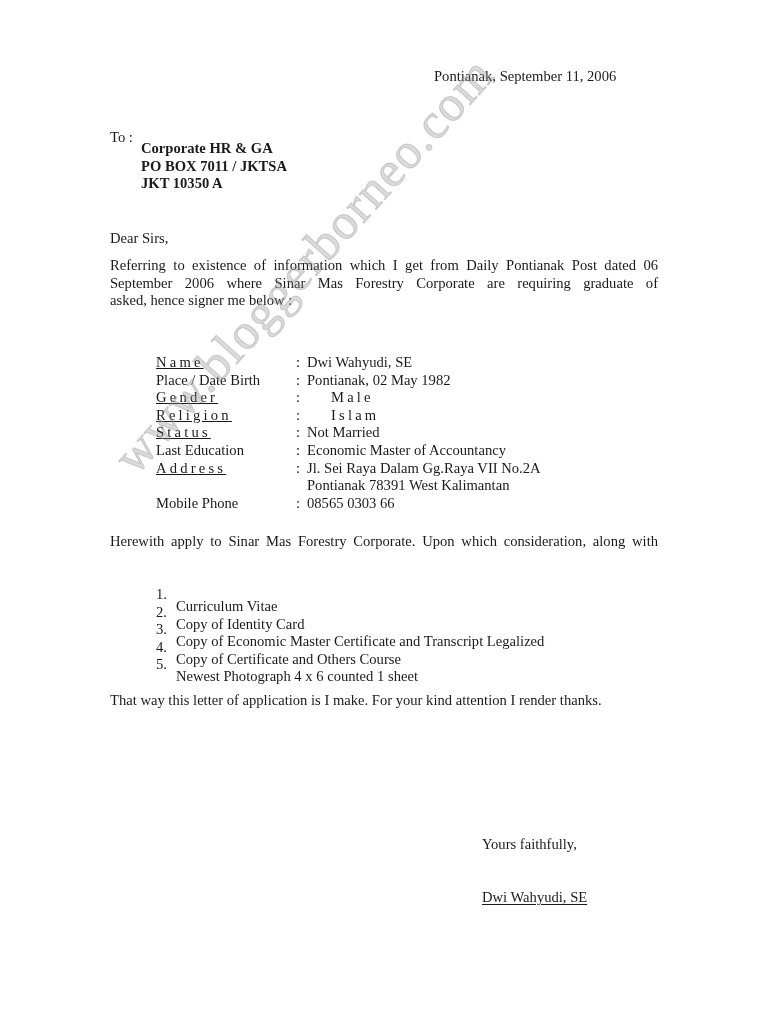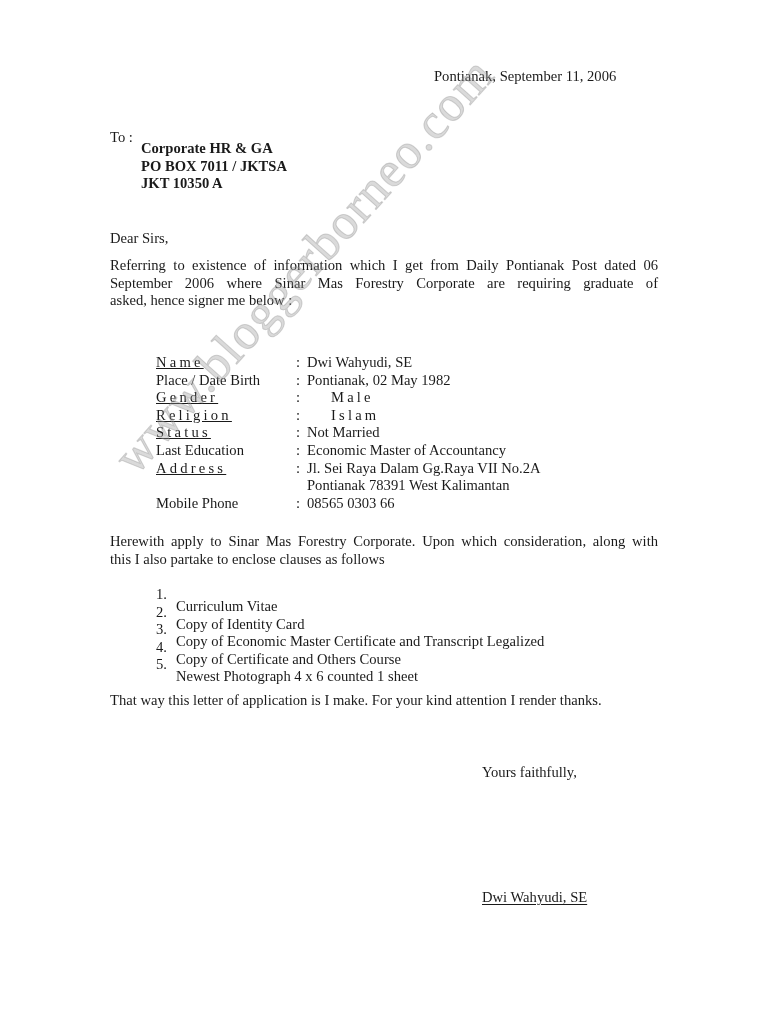--- a/index.html
+++ b/index.html
@@ -53,21 +53,21 @@
 
     .para2 { top: 533px; }
 
     .enclosures { position: absolute; left: 156px; top: 586px; margin: 0; padding: 0; list-style: none; }
     .enclosures li { height: 17.6px; white-space: nowrap; position: relative; }
     .enclosures .num { position: absolute; left: 0; }
     .enclosures .txt { position: absolute; left: 20px; margin-top: 12px; }
 
     .closing-para { left: 110px; top: 692px; }
 
-    .valediction { left: 482px; top: 764px; }
+    .valediction { left: 482px; top: 836px; }
     .signature { left: 482px; top: 889px; text-decoration: underline; text-underline-offset: 2px; }
 
     .watermark {
       position: absolute;
       left: 70px;
       top: 512px;
       transform-origin: 0 0;
       transform: rotate(-48deg);
       font-family: "Liberation Serif", serif;
       font-size: 50px;
@@ -144,21 +144,20 @@
     </div>
     <div class="drow">
       <span class="dlabel">Mobile Phone</span>
       <span class="dcolon">:</span>
       <span class="dvalue">08565 0303 66</span>
     </div>
   </div>
 
   <div class="para para2">
     <span class="jl">Herewith apply to Sinar Mas Forestry Corporate. Upon which consideration, along with</span>
-    <span class="ll">this I also partake to enclose clauses as follows</span>
   </div>
 
   <ol class="enclosures">
     <li>
       <span class="num">1.</span>
       <span class="txt">Curriculum Vitae</span>
     </li>
     <li>
       <span class="num">2.</span>
       <span class="txt">Copy of Identity Card</span>

